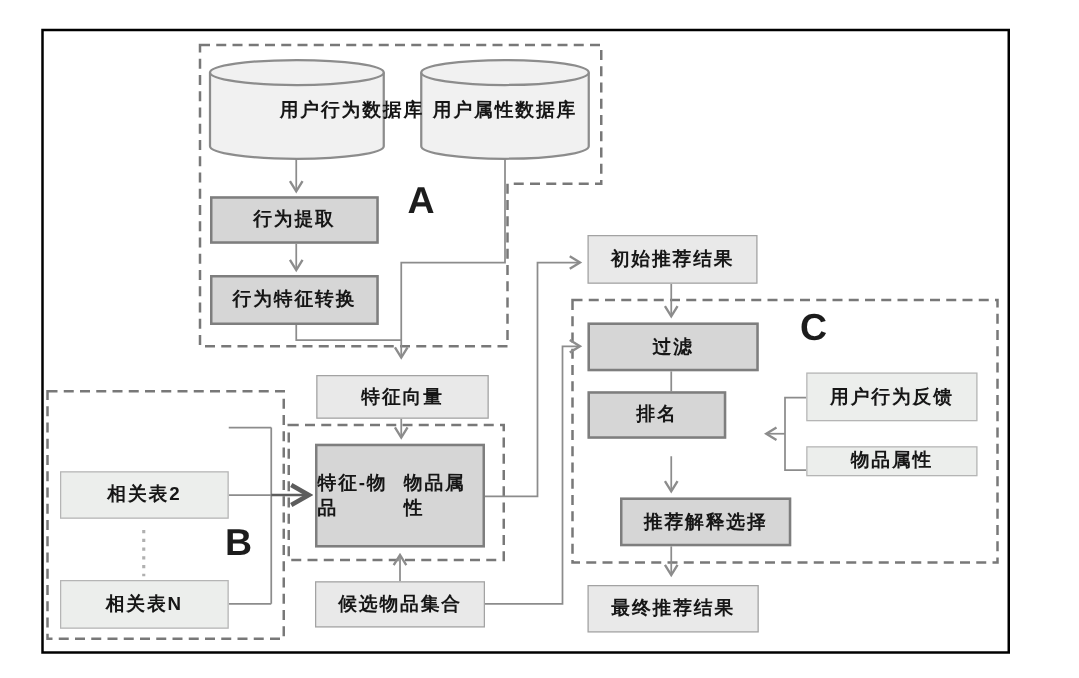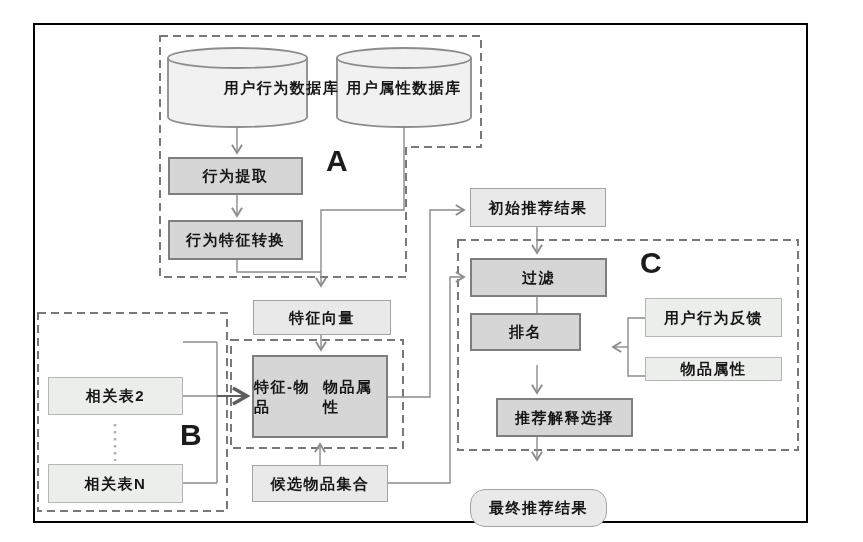--- a/index.html
+++ b/index.html
@@ -103,17 +103,17 @@
 
   <div class="node light" style="left:252px;top:465px;width:136px;height:37px;">候选物品集合</div>
 
   <div class="node lighter" style="left:48px;top:377px;width:135px;height:38px;">相关表2</div>
   <div class="node lighter" style="left:48px;top:464px;width:135px;height:39px;">相关表N</div>
 
   <div class="node light" style="left:470px;top:188px;width:136px;height:39px;">初始推荐结果</div>
   <div class="node dark" style="left:470px;top:258px;width:137px;height:39px;">过滤</div>
   <div class="node dark" style="left:470px;top:313px;width:111px;height:38px;">排名</div>
   <div class="node dark" style="left:496px;top:398px;width:137px;height:39px;">推荐解释选择</div>
-  <div class="node light" style="left:470px;top:489px;width:137px;height:38px;border-radius:15px;">最终推荐结果</div>
+  <div class="node light" style="left:470px;top:468px;width:137px;height:38px;">最终推荐结果</div>
 
   <div class="node lighter" style="left:645px;top:298px;width:137px;height:39px;">用户行为反馈</div>
   <div class="node lighter" style="left:645px;top:357px;width:137px;height:24px;">物品属性</div>
 </div>
 
 </body></html>

